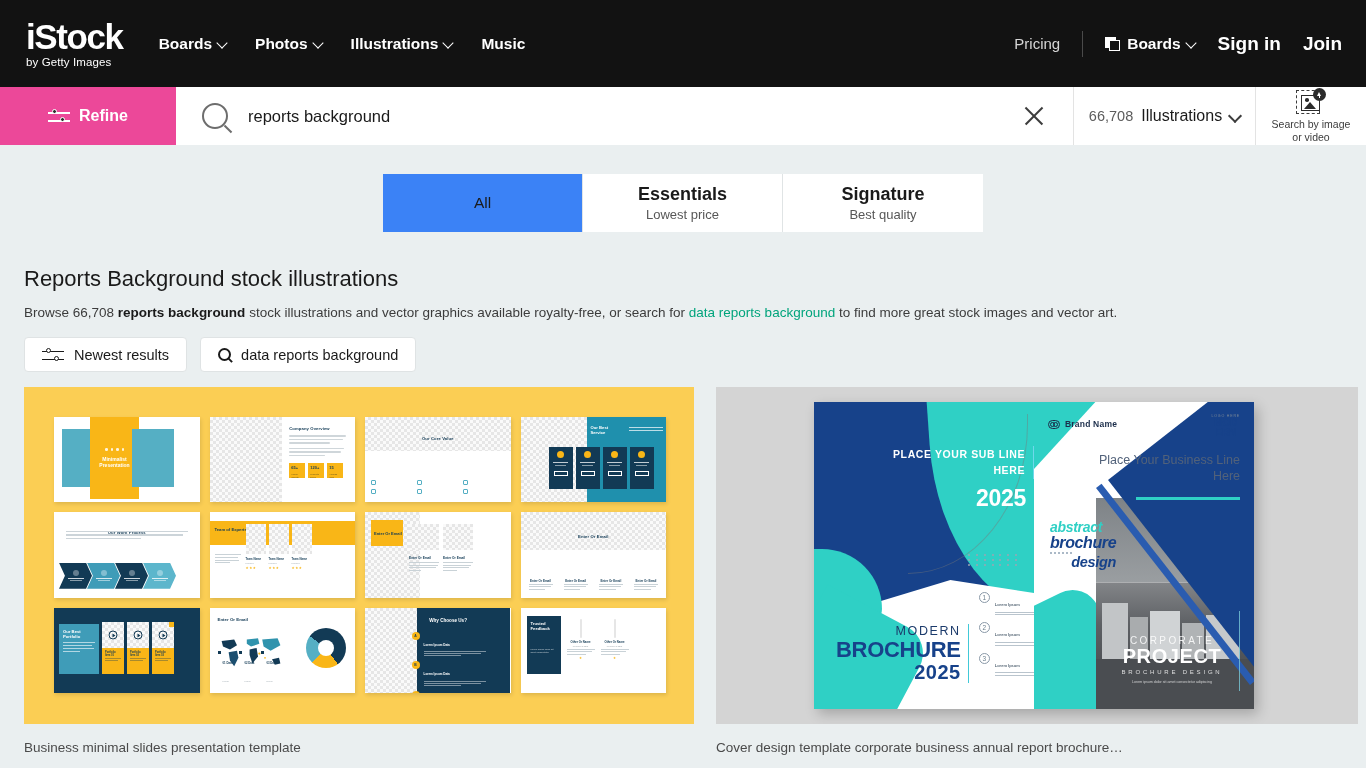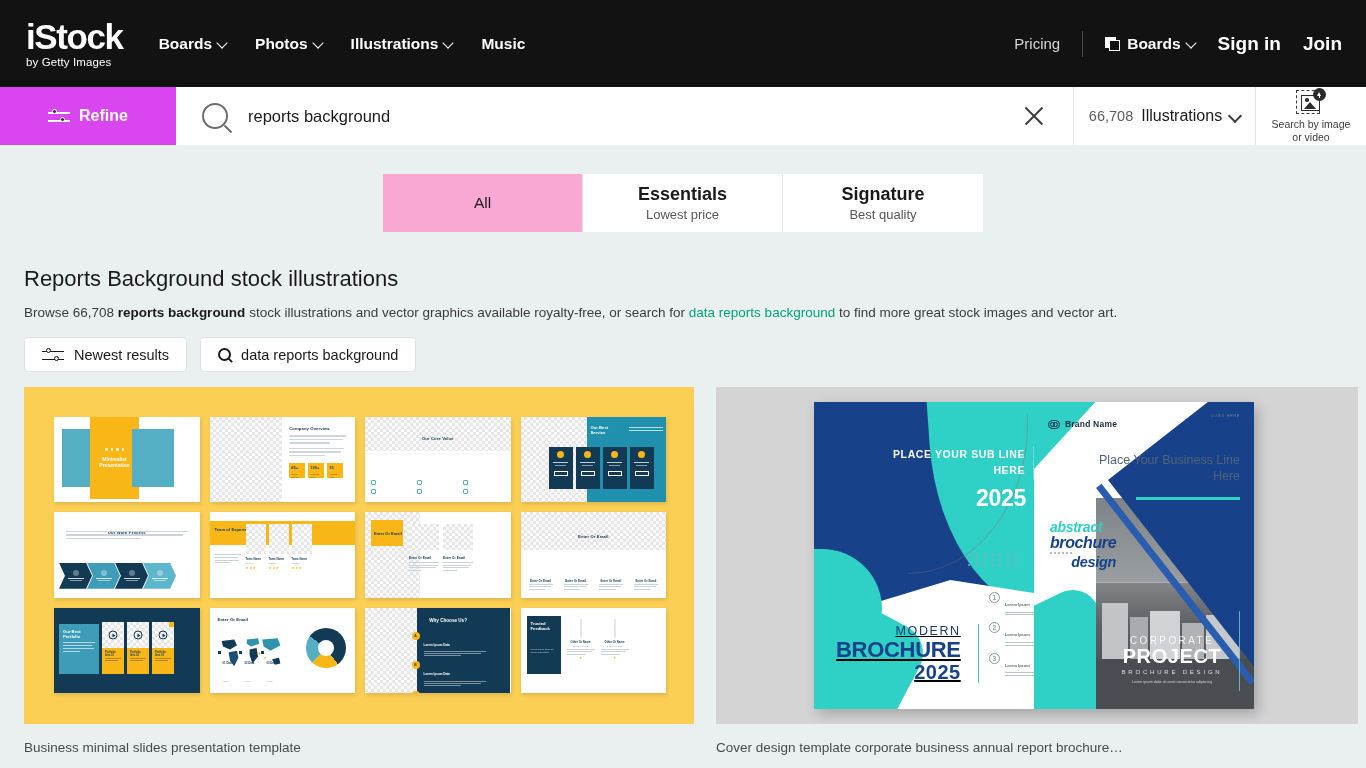--- a/index.html
+++ b/index.html
@@ -44,21 +44,21 @@
   }
   .boards-icon .sq2 {
     position: absolute; left: 4px; top: 3px; width: 11px; height: 11px;
     border: 1.5px solid #fff; background: #121212;
   }
   .nav-signin, .nav-join { font-size: 19px; font-weight: bold; color: #fff; cursor: pointer; }
 
   
   .searchbar { height: 58px; display: flex; background: #fff; }
   .refine {
-    width: 176px; background: #d946ef; color: #fff; display: flex;
+    width: 176px; background: #ec4899; color: #fff; display: flex;
     align-items: center; justify-content: center; gap: 9px; cursor: pointer;
   }
   .refine-label { font-size: 16px; font-weight: bold; }
   .sliders-icon { width: 22px; height: 16px; position: relative; }
   .sliders-icon i {
     position: absolute; left: 0; width: 22px; height: 1.6px; background: currentColor;
   }
   .sliders-icon i:nth-child(1) { top: 4px; }
   .sliders-icon i:nth-child(2) { top: 12px; }
   .sliders-icon b {
@@ -146,21 +146,21 @@
 
   
   .tabs-wrap { display: flex; justify-content: center; padding-top: 29px; }
   .tabs { display: flex; height: 58px; }
   .tab {
     width: 200px; display: flex; flex-direction: column; align-items: center;
     justify-content: center; background: #fff; cursor: pointer;
     border-right: 1px solid #e0e4e5;
   }
   .tab:last-child { border-right: none; }
-  .tab.active { background: #f9a8d4; }
+  .tab.active { background: #3b82f6; }
   .tab-label { font-size: 18px; font-weight: bold; color: #1a1a1a; }
   .tab.active .tab-label { font-weight: normal; font-size: 15.5px; }
   .tab-sub { font-size: 13px; color: #575757; margin-top: 2px; }
 
   
   .head-row { display: flex; align-items: center; margin: 34px 0 0 24px; }
   .page-title { font-size: 22px; color: #1a1a1a; }
   .video-link { display: flex; align-items: center; gap: 9px; margin-left: 26px; cursor: pointer; }
   .video-icon { width: 19px; height: 12px; position: relative; }
   .video-icon .body {
@@ -413,21 +413,21 @@
   .bl .hdr .rt .ct { margin-top:8px; }
   .bl .hdr .rt .ct .row { display:flex; align-items:center; gap:4px; margin-bottom:4px; }
   .bl .hdr .rt .ct .row .dot { width:6px;height:6px;border-radius:50%;background:#2fd0c5;flex:none; }
   .bl .hdr .rt .ct .row i { height:2.4px; background:rgba(180,215,240,.5); width:52px; }
   .bl .dots-grid {
     position:absolute; right:14px; top:152px; width:52px; display:grid;
     grid-template-columns: repeat(7,1fr); gap:3px; z-index:5;
   }
   .bl .dots-grid i { width:2px;height:2px;border-radius:50%;background:#9aa6b2; }
   .bl .ftr { position:absolute; left:22px; bottom:26px; display:flex; z-index:6; align-items:flex-end; }
-  .bl .ftr .lt { text-align:right; padding-right:17px; border-right:1.4px solid #41c9d8;text-decoration:underline; }
+  .bl .ftr .lt { text-align:right; padding-right:7px; border-right:1.4px solid #41c9d8; }
   .bl .ftr .lt .m { font-size:12.5px; color:#1b3a6b; letter-spacing:1.6px; }
   .bl .ftr .lt .b { font-size:22px; font-weight:bold; color:#17428a; letter-spacing:-.3px; line-height:1.05; }
   .bl .ftr .lt .y { font-size:20px; font-weight:bold; color:#17428a; letter-spacing:.5px; line-height:1.1; }
   .bl .ftr .rt { padding-left:10px; }
   .bl .ftr .rt .row { display:flex; gap:5px; align-items:flex-start; margin-bottom:7px; }
   .bl .ftr .rt .row .n {
     width:11px;height:11px;border-radius:50%;border:1px solid #8a99a8; color:#6a7d8c;
     font-size:6.5px; display:flex; align-items:center; justify-content:center; flex:none;
   }
   .bl .ftr .rt .row .tx { width:74px; }

